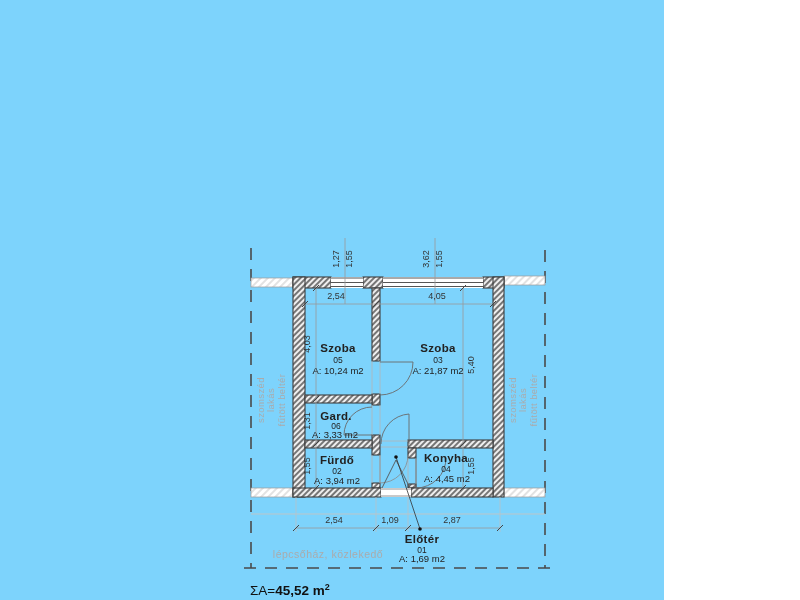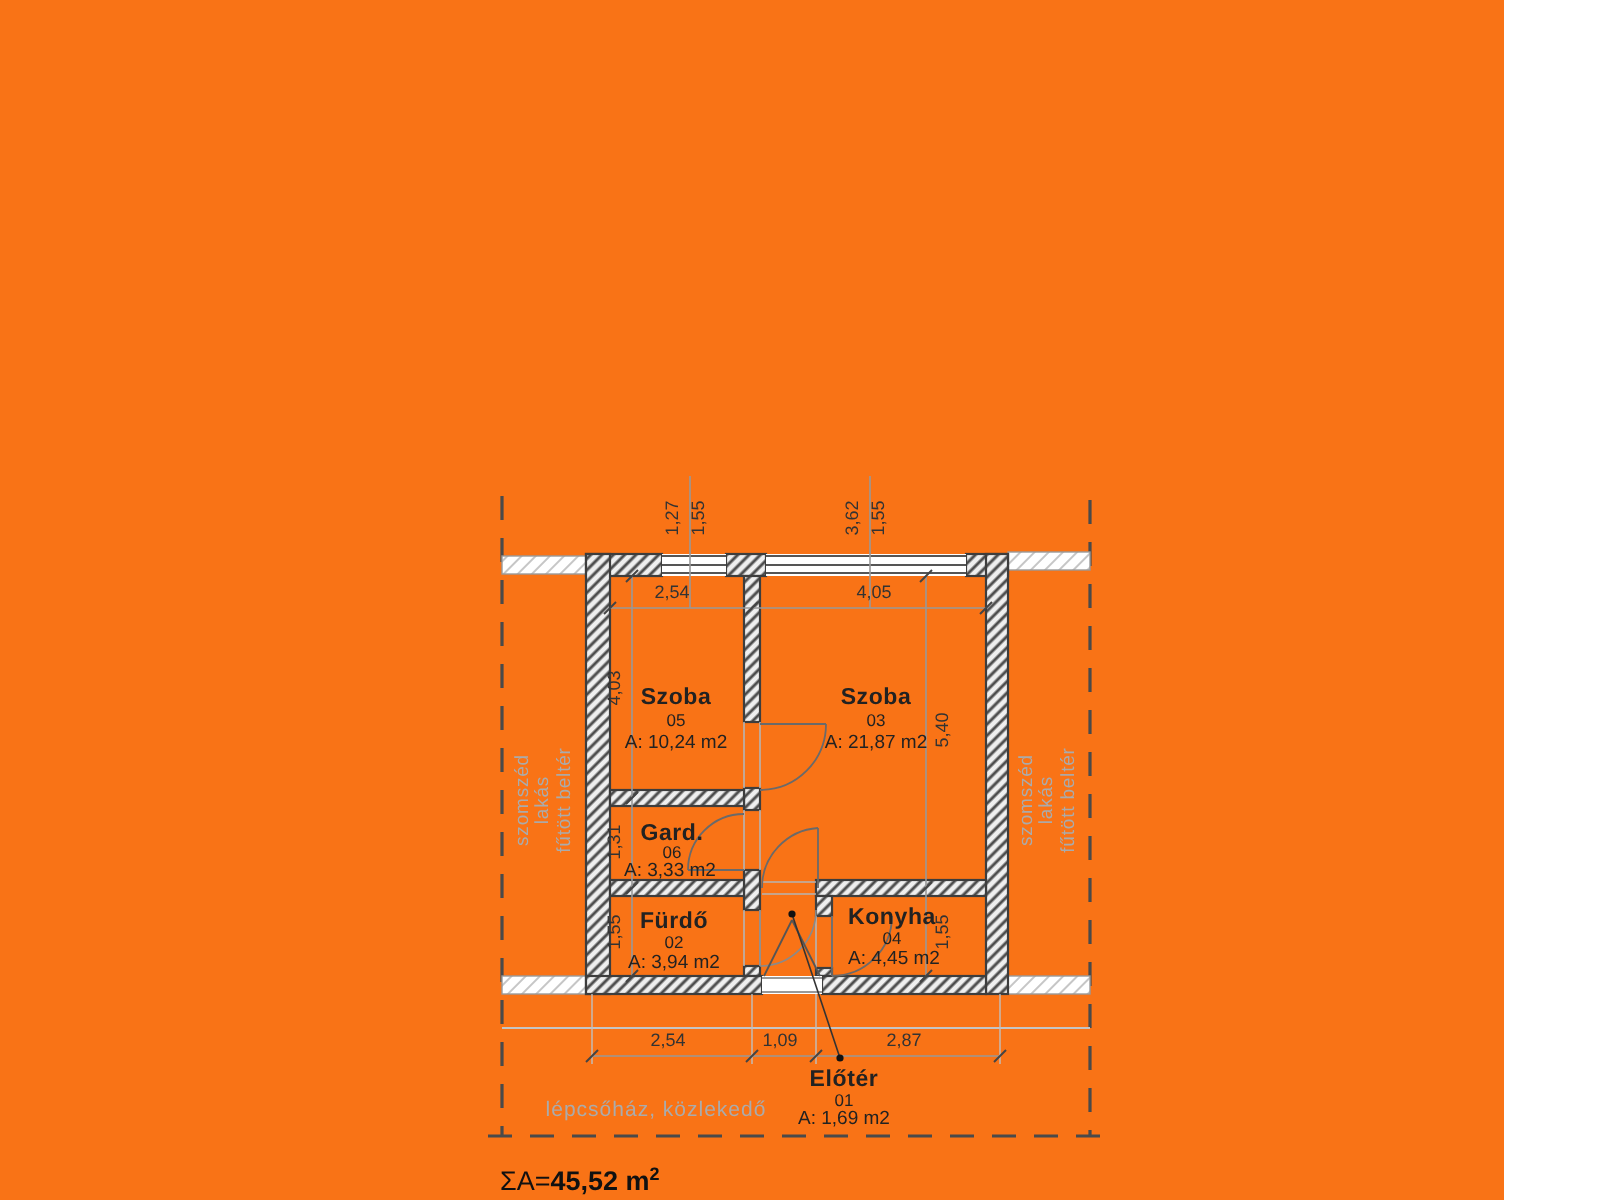--- a/index.html
+++ b/index.html
@@ -1,16 +1,16 @@
 <!DOCTYPE html>
 <html><head>
 <meta charset="utf-8">
 <style>
   html,body{margin:0;padding:0;background:#ffffff;}
-  .canvas{position:relative;width:752px;height:600px;background:#f97316;overflow:hidden;
+  .canvas{position:relative;width:664px;height:600px;background:#7dd3fc;overflow:hidden;
           font-family:"Liberation Sans", sans-serif;}
   svg text{font-family:"Liberation Sans", sans-serif;fill:#222;}
   .room-name{font-size:11.5px;font-weight:bold;letter-spacing:.3px;}
   .room-num{font-size:8.5px;}
   .room-area{font-size:9.5px;}
   .dim{font-size:9px;fill:#333;}
   .muted{font-size:9.5px;fill:#aaabac;letter-spacing:.4px;}
   .muted-big{font-size:10.5px;fill:#aaabac;letter-spacing:.5px;}
   .sum{font-size:13.5px;fill:#111;}
 </style>

